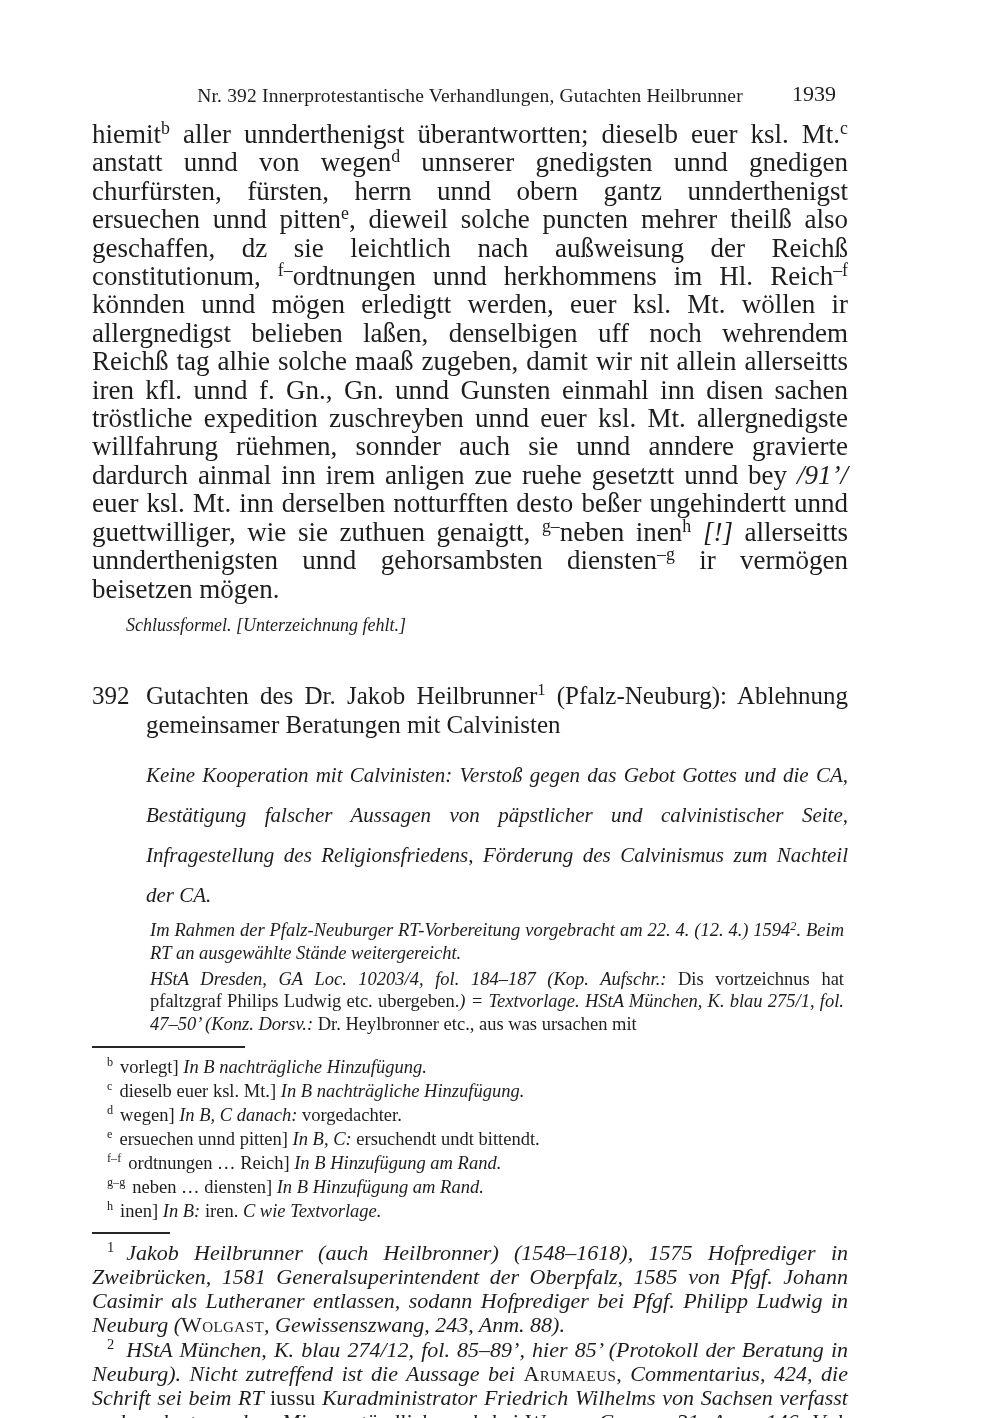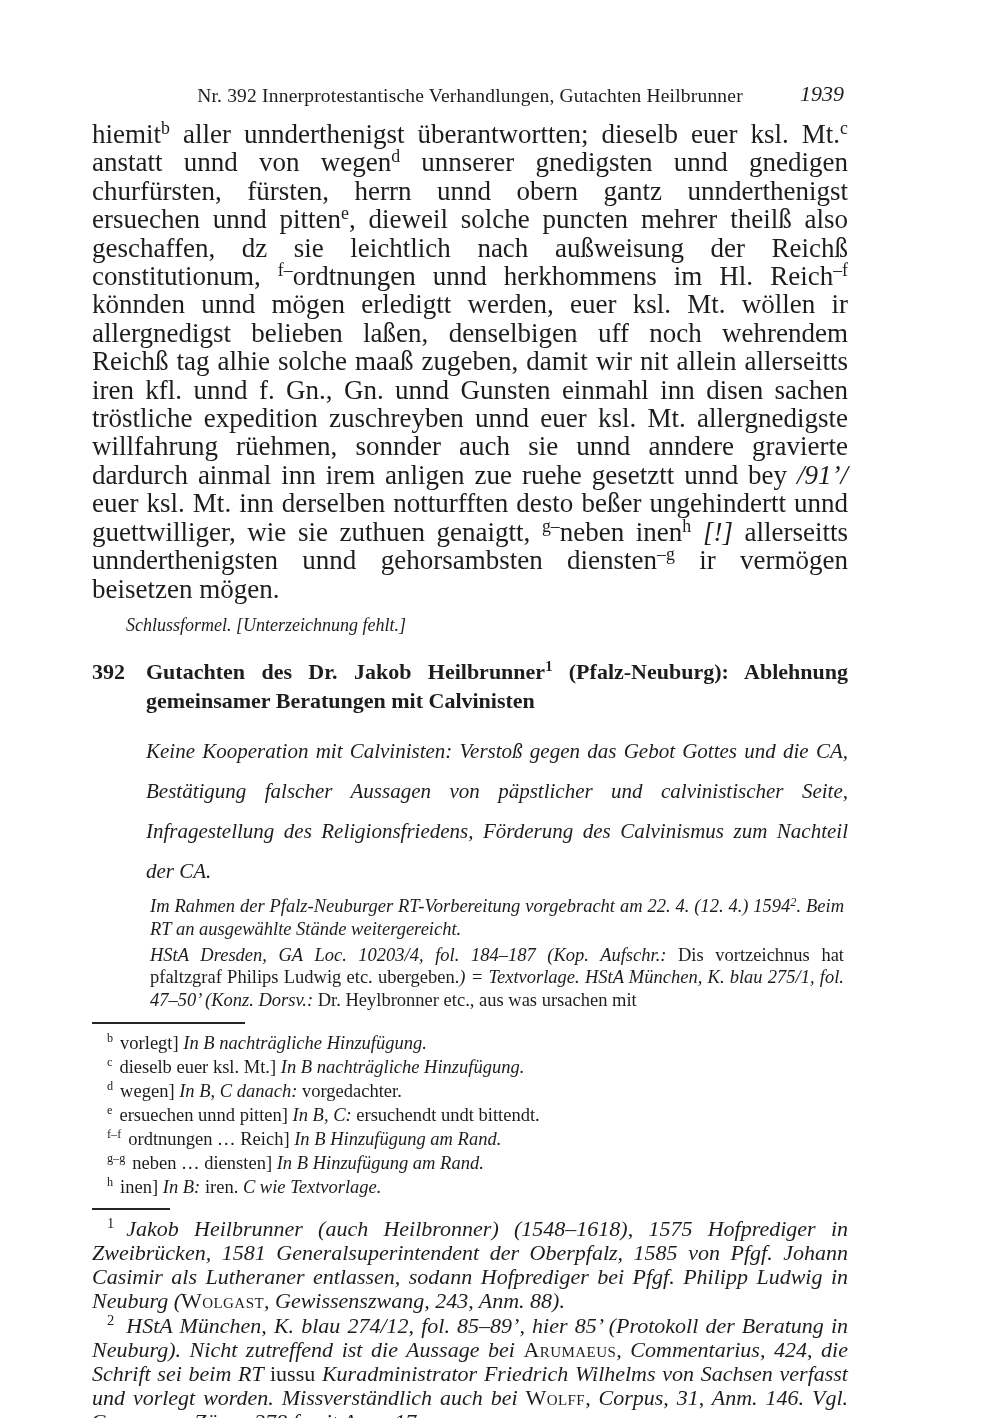--- a/index.html
+++ b/index.html
@@ -19,43 +19,43 @@
   }
 
   
   .running-header {
     position: relative;
     font-size: 19.5px;
     line-height: 23px;
     margin-bottom: 13px;
   }
   .running-title { display: block; text-align: center; letter-spacing: 0.01em; }
-  .page-number { position: absolute; right: 4px; top: -2px; font-size: 22px; font-style: italic; }
+  .page-number { position: absolute; right: 12px; top: -2px; font-size: 22px; }
 
   
   .main-para {
     margin: 0;
     font-size: 27px;
     line-height: 28.4px;
     text-align: justify;
   }
   .closing {
     margin: 8px;
     font-size: 18px;
     line-height: 28.4px;
     font-style: italic;
     text-indent: 26px;
   }
 
   
   .entry-heading {
     display: flex;
-    margin-top: 18px;
-    font-weight: bold;
-    font-size: 22px;
+    margin-top: 42px;
+    font-weight: normal;
+    font-size: 25px;
     line-height: 29px;
   }
   .entry-number { flex: none; width: 54px; }
   .entry-title { flex: 1; margin: 0; font-size: inherit; font-weight: inherit; text-align: justify; }
 
   
   .summary {
     margin: 16px 0 0 54px;
     font-style: italic;
     font-size: 21px;

